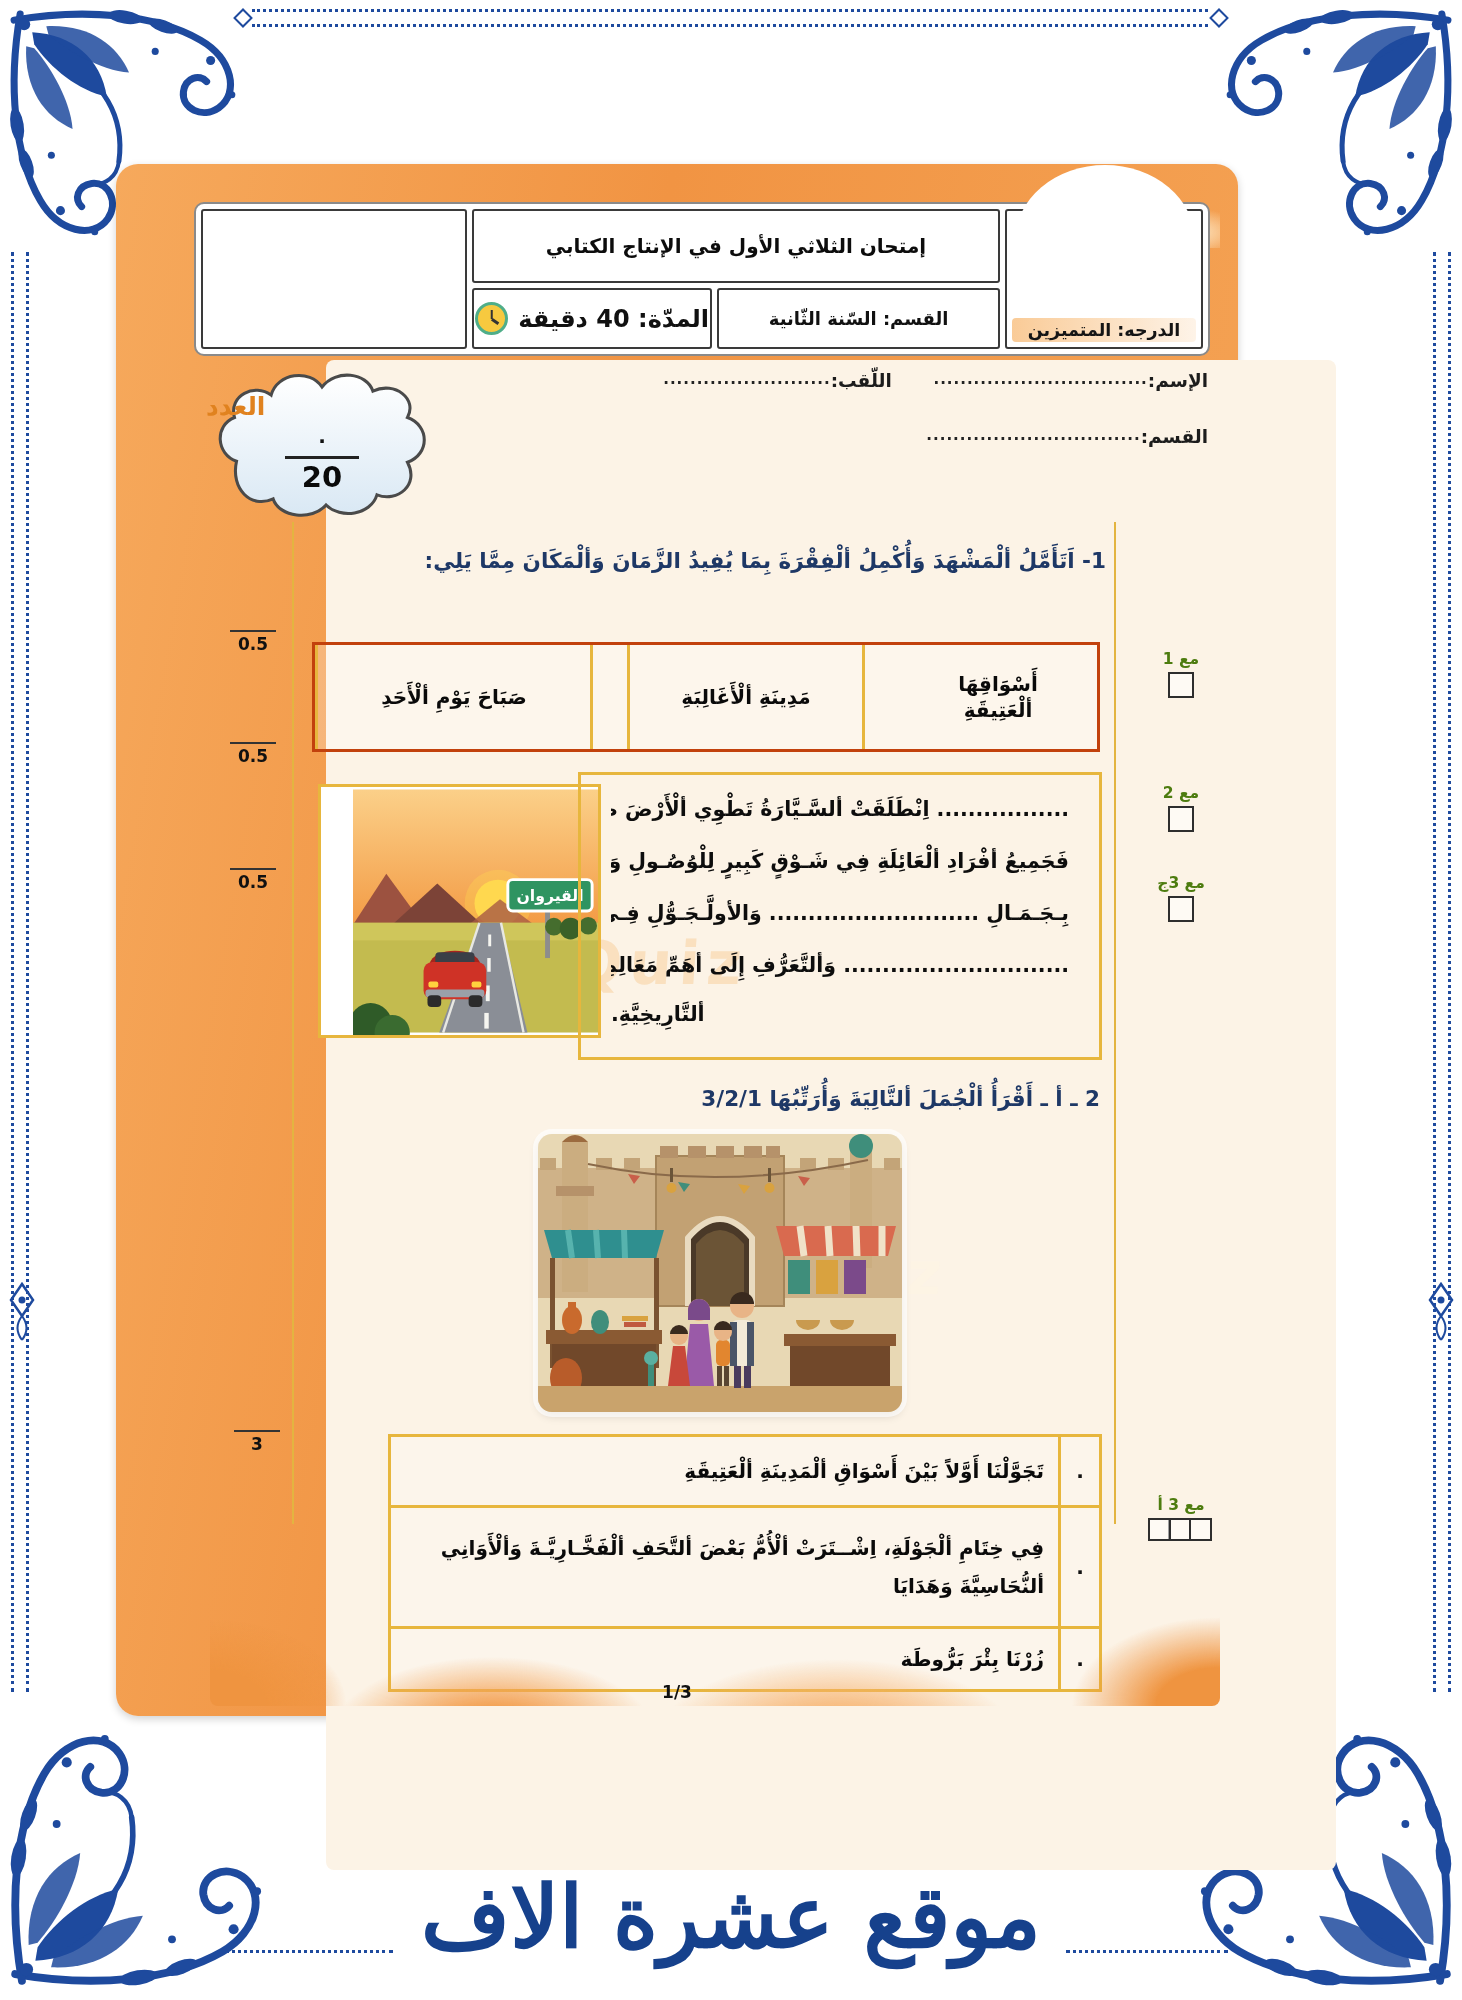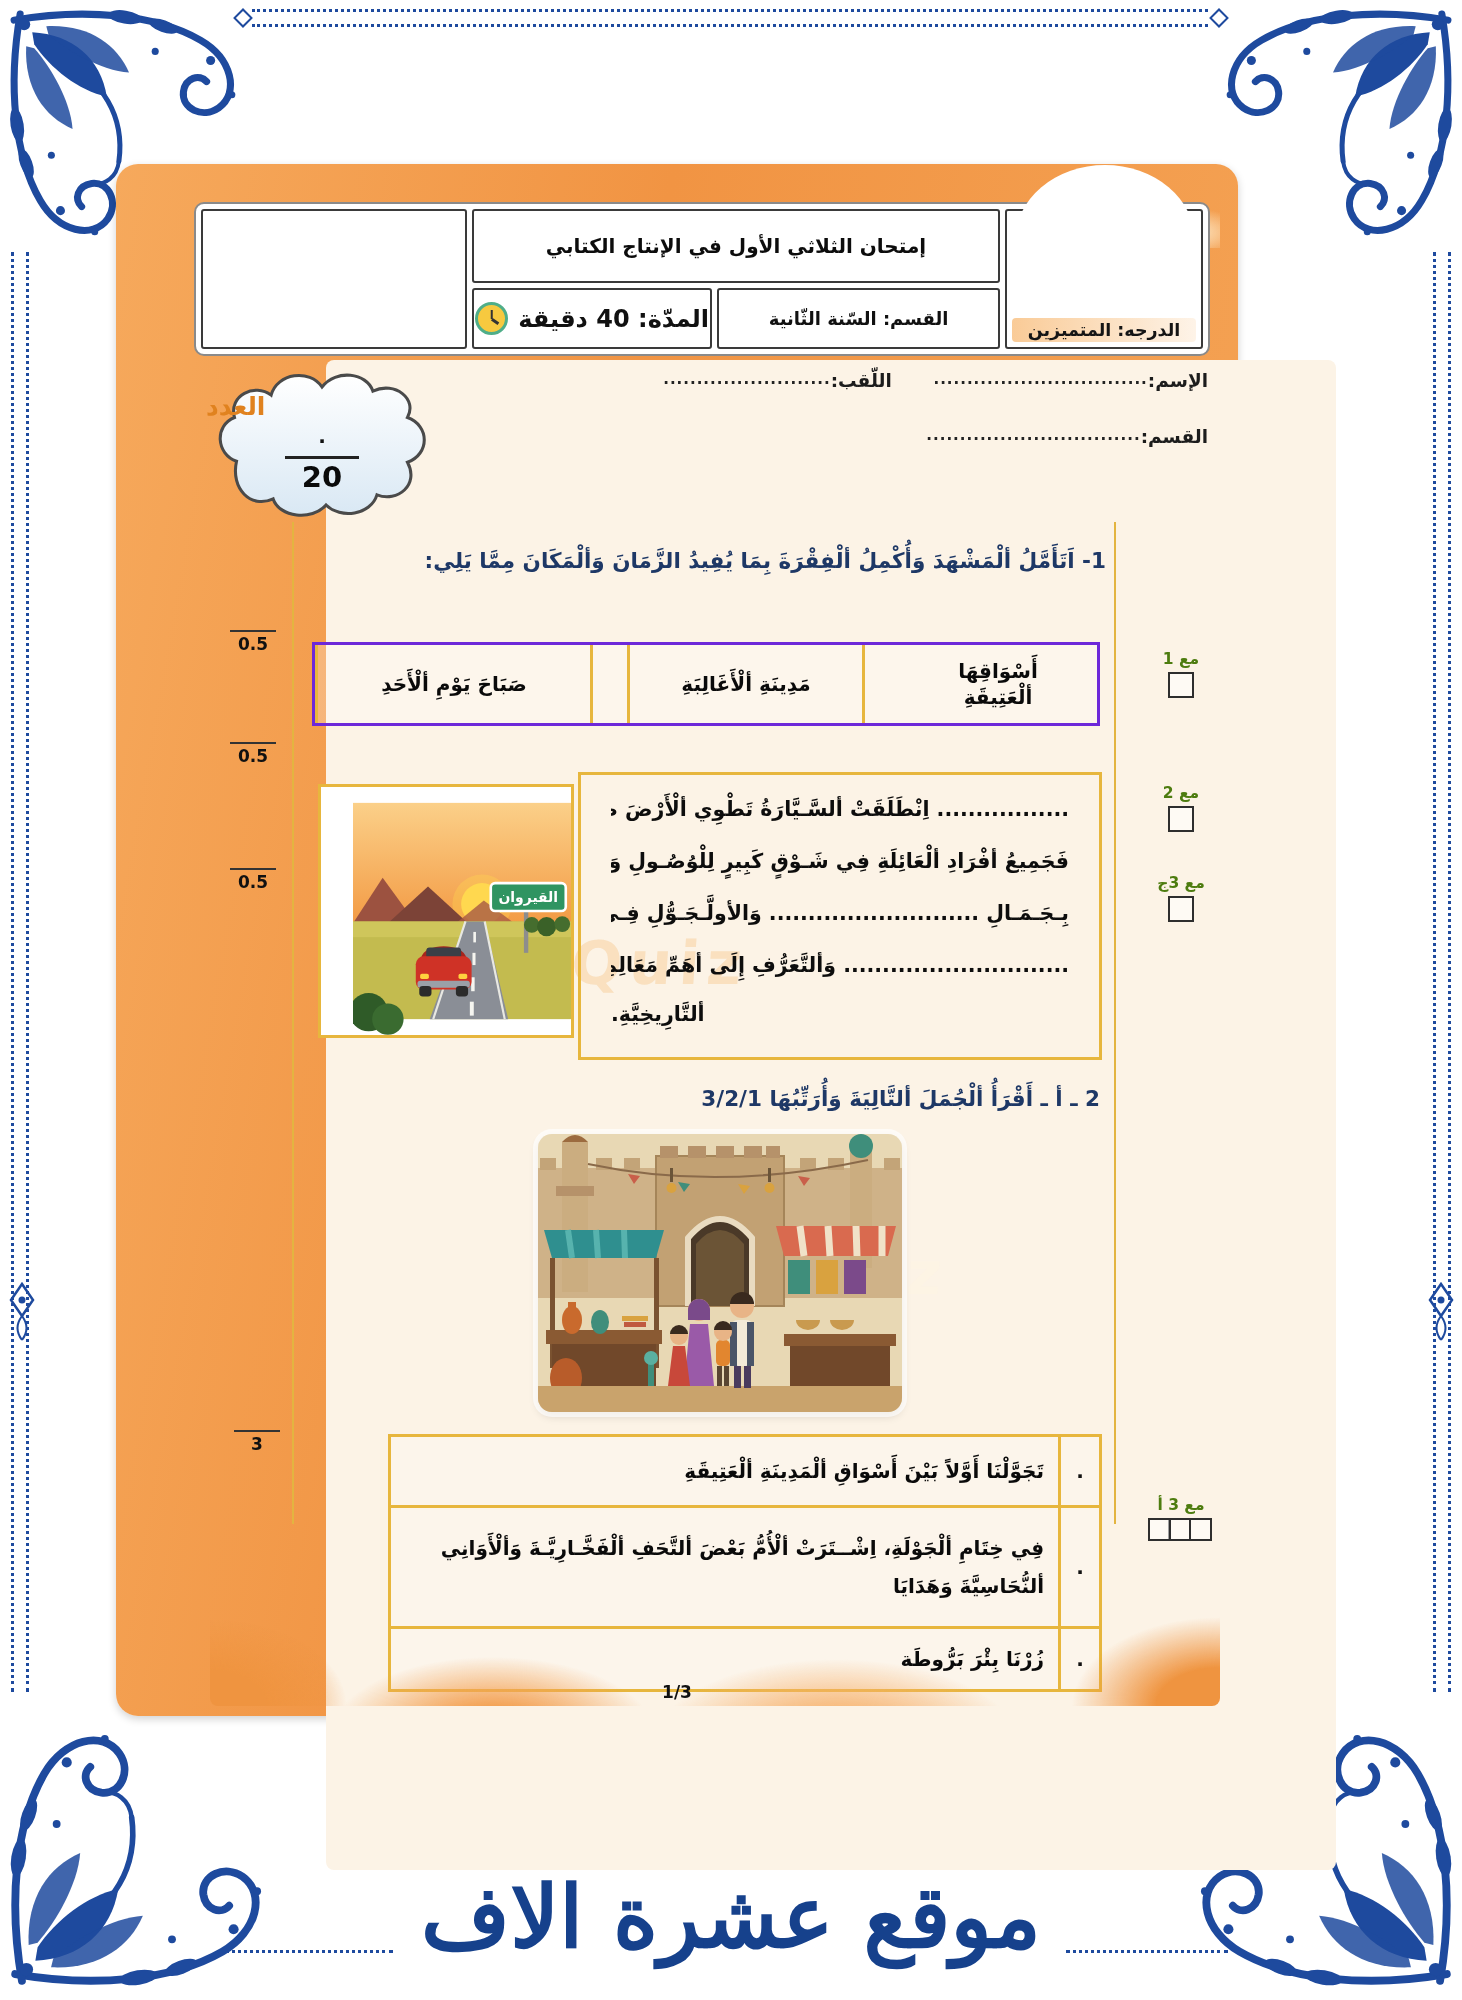--- a/index.html
+++ b/index.html
@@ -62,33 +62,33 @@
   .cloud-box svg{position:absolute;inset:0;width:100%;height:100%;}
   .cloud-label{position:absolute;left:0;right:0;top:32px;font-weight:bold;font-size:25px;color:#e0821f;}
   .cloud-dot{position:absolute;left:0;right:0;top:64px;text-align:center;font-weight:bold;font-size:20px;color:#111;}
   .cloud-line{position:absolute;left:50%;top:96px;width:74px;transform:translateX(-50%);border-top:3px solid #222;}
   .cloud-total{position:absolute;left:0;right:0;top:100px;text-align:center;font-weight:bold;font-size:29px;color:#0a0a0a;}
 
   
   .vline-gold{position:absolute;border-left:2.5px solid #e3b440;}
   .q-prompt{position:absolute;direction:rtl;text-align:right;font-weight:bold;font-size:21.5px;color:#1e3866;white-space:nowrap;}
 
-  .wordbank{position:absolute;left:312px;top:642px;width:788px;height:84px;border:3px solid #6d28d9;display:flex;direction:rtl;box-sizing:border-box;background:rgba(255,255,255,.25);}
+  .wordbank{position:absolute;left:312px;top:642px;width:788px;height:110px;border:3px solid #c2410c;display:flex;direction:rtl;box-sizing:border-box;background:rgba(255,255,255,.25);}
   .wb-cell{display:flex;align-items:center;justify-content:center;text-align:center;font-weight:bold;font-size:20px;color:#0a0a0a;line-height:1.3;}
   .wb-div{border-left:3px solid #e7b63d;}
 
   .score{position:absolute;width:54px;text-align:center;font-weight:bold;font-size:17px;color:#111;}
   .score::before{content:"";display:block;border-top:2.2px solid #333;margin:0 4px 2px;}
 
   .mark{position:absolute;width:70px;text-align:center;direction:rtl;font-weight:bold;font-size:15.5px;color:#4d7c0f;}
   .sq{width:26px;height:26px;border:2.5px solid #2e2e2e;margin:4px auto 0;background:rgba(255,255,255,.55);box-sizing:border-box;}
   .sq3{display:flex;justify-content:center;margin-top:4px;}
   .sq3 .sq{width:23px;height:23px;margin:0 0 0 -2.5px;}
 
-  .imgbox{position:absolute;left:318px;top:784px;width:256px;height:254px;border:3px solid #e7b63d;box-sizing:border-box;overflow:hidden;background:#fff;padding-left:32px;}
+  .imgbox{position:absolute;left:318px;top:784px;width:283px;height:254px;border:3px solid #e7b63d;box-sizing:border-box;overflow:hidden;background:#fff;padding-left:32px;}
   .imgbox svg{width:100%;height:100%;display:block;}
 
   .parabox{position:absolute;left:578px;top:772px;width:524px;height:288px;border:3px solid #e7b63d;box-sizing:border-box;
         padding:8px 30px 0;direction:rtl;color:#0d0d0d;}
   .para-line{height:52px;line-height:52px;font-size:20.5px;font-weight:600;text-align:right;white-space:nowrap;overflow:hidden;}
   .para-last{text-align:left;height:46px;line-height:46px;}
 
   .market{position:absolute;left:538px;top:1134px;width:364px;height:278px;border-radius:14px;overflow:hidden;
         box-shadow:0 0 0 5px rgba(255,255,255,.65),0 4px 10px rgba(0,0,0,.15);}
   .market svg{width:100%;height:100%;display:block;}

